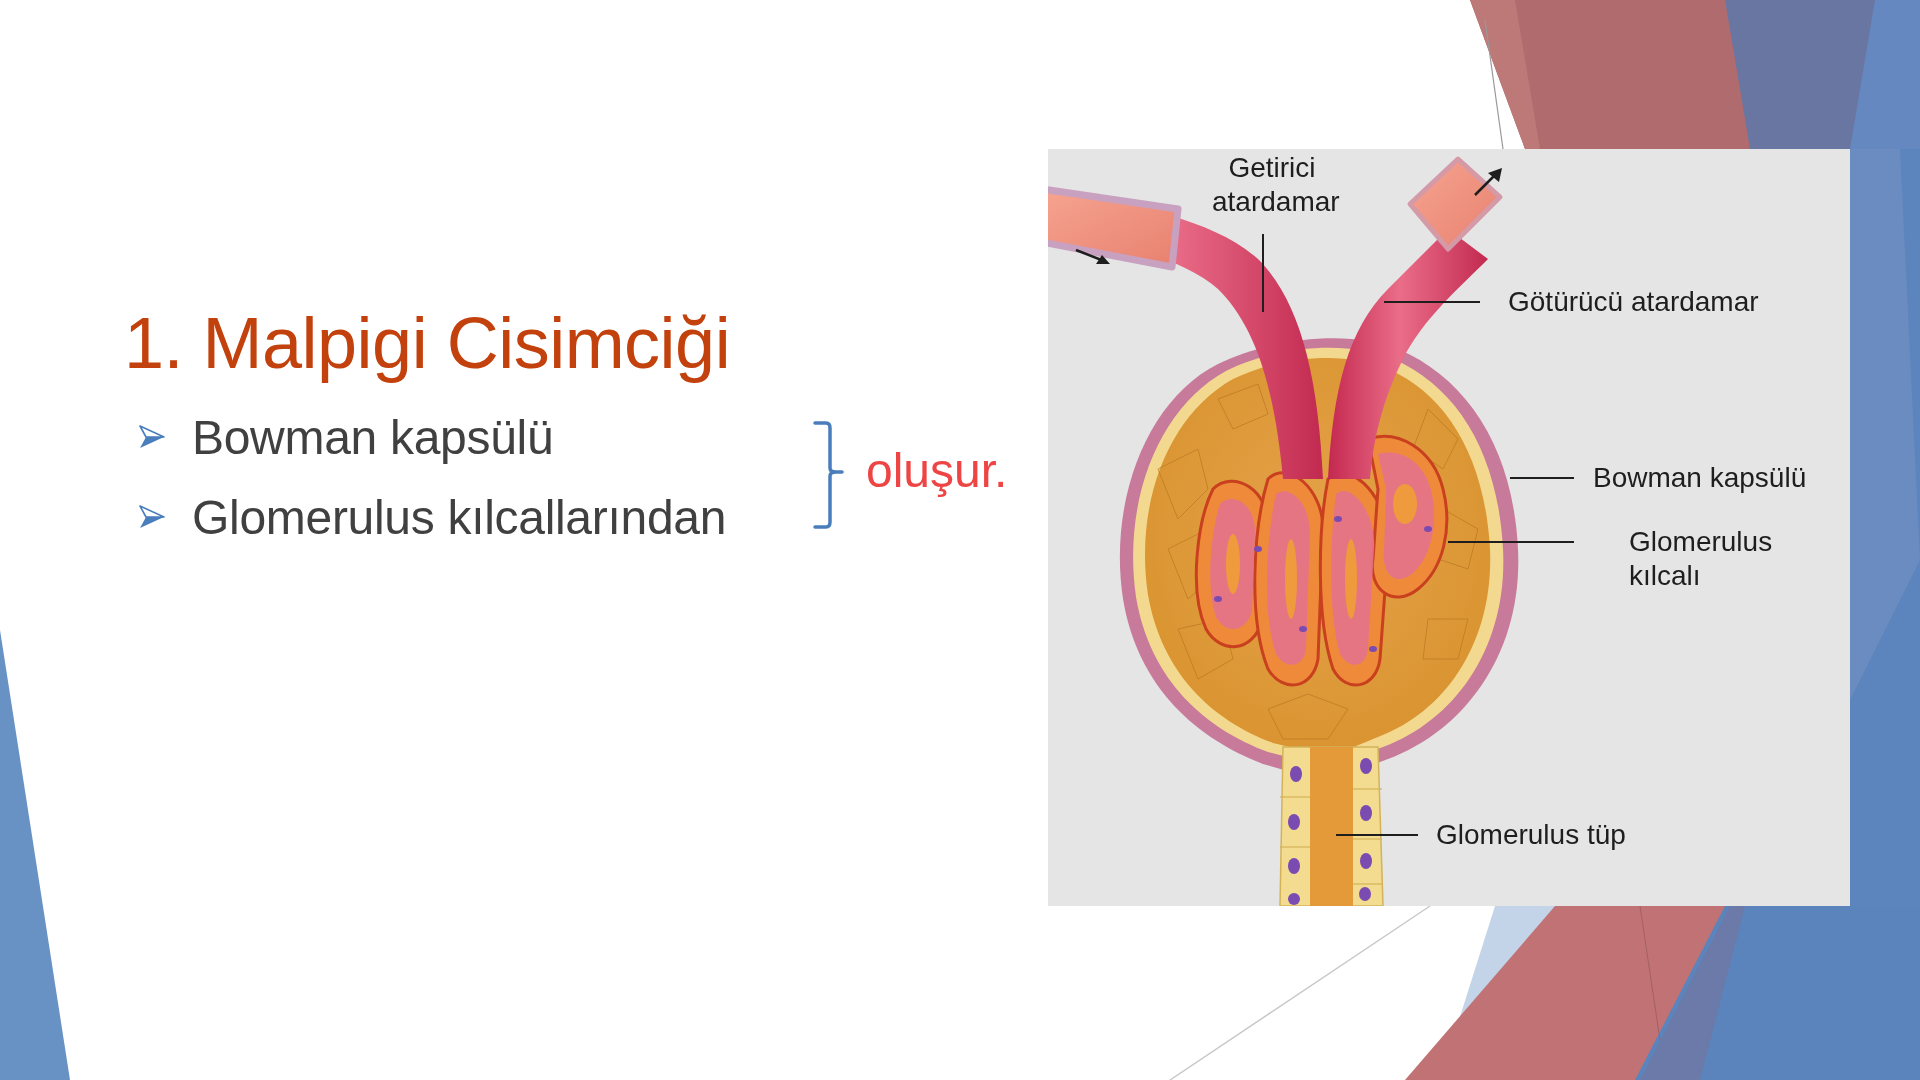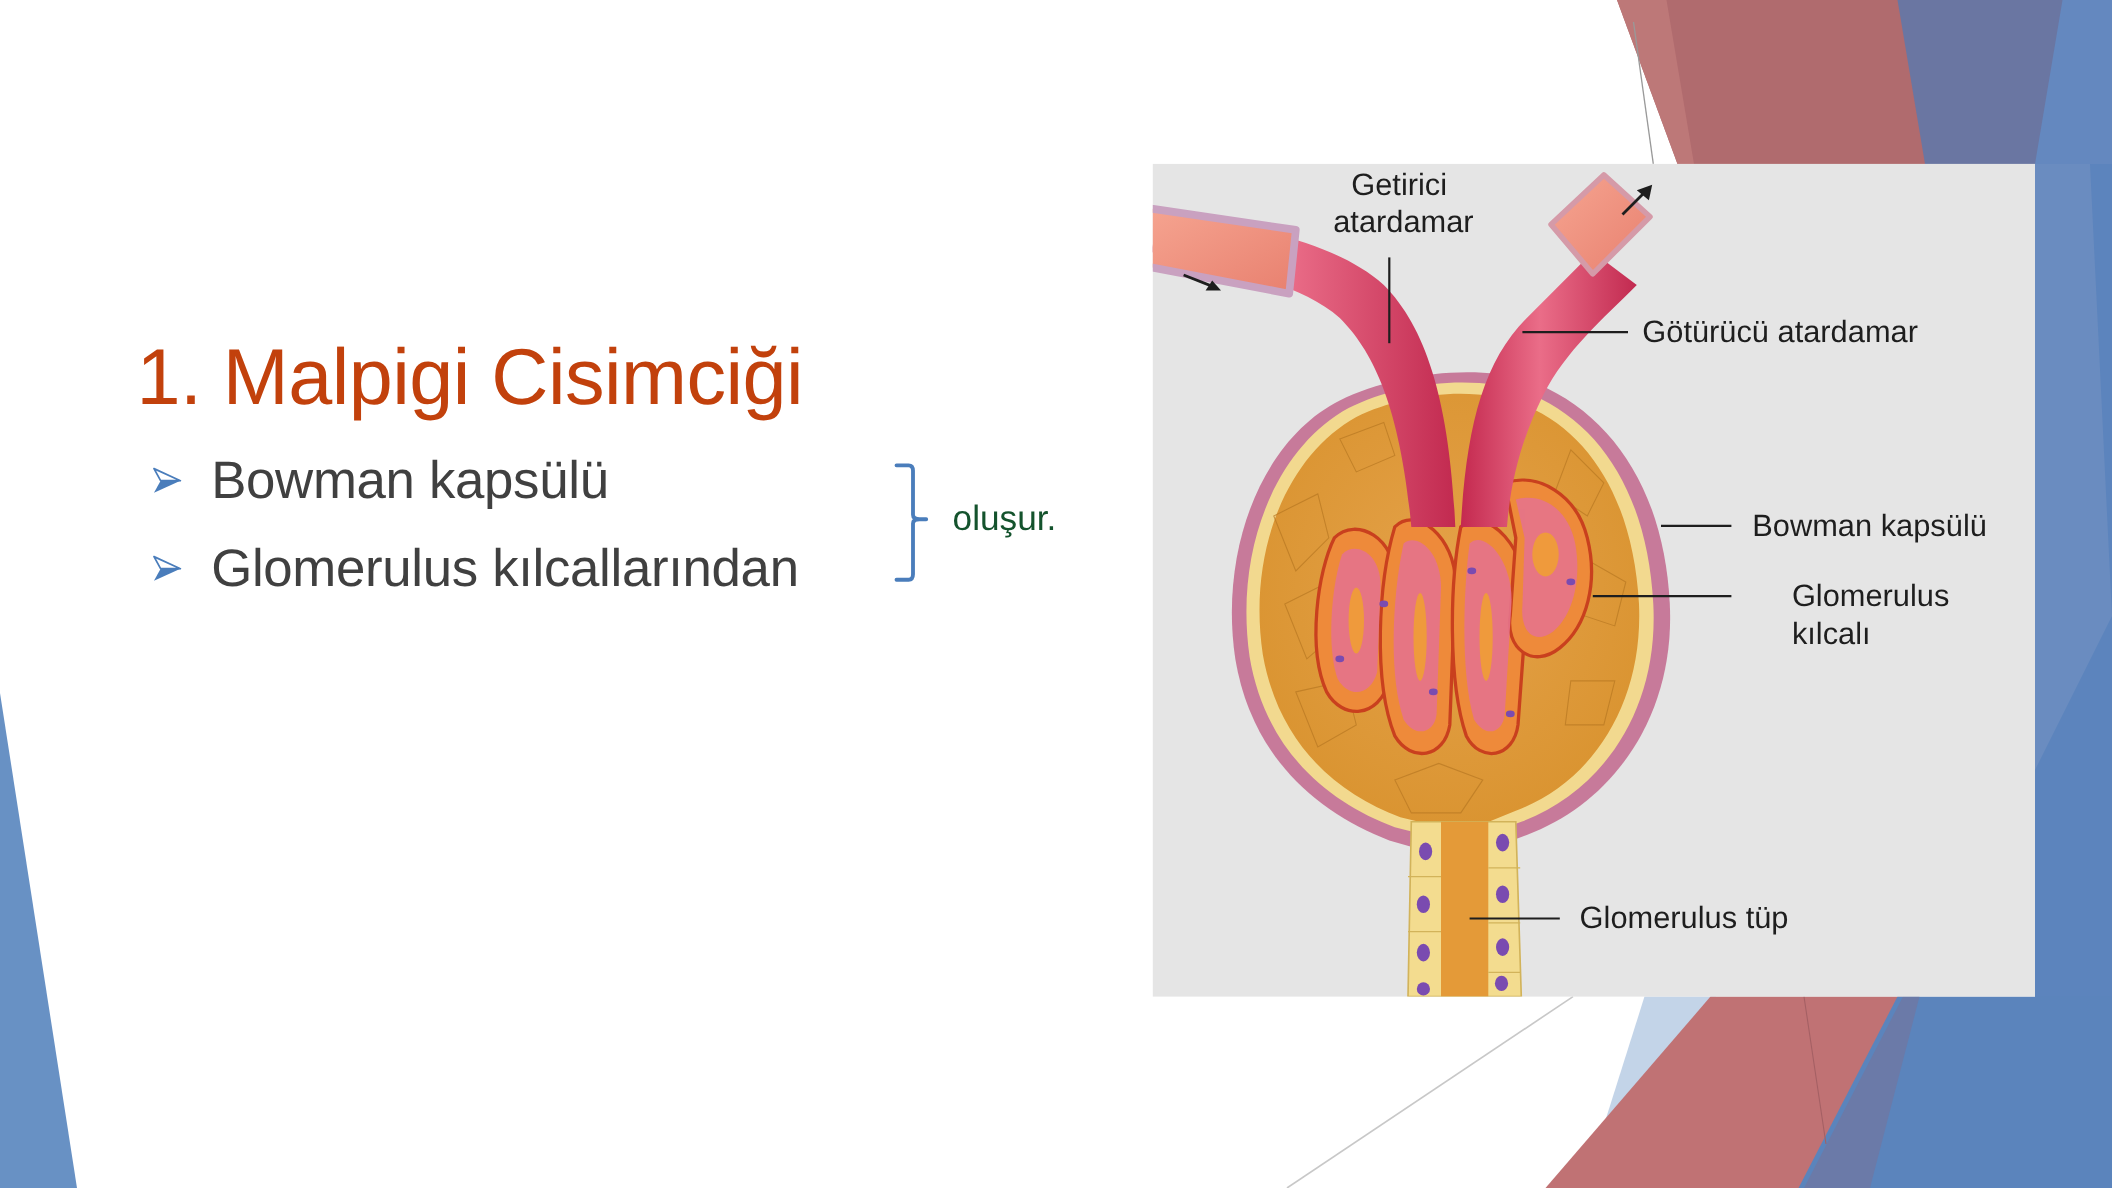--- a/index.html
+++ b/index.html
@@ -3,21 +3,21 @@
 <meta charset="utf-8">
 <style>
   html, body { margin:0; padding:0; }
   body { width:1920px; height:1080px; position:relative; overflow:hidden; background:#ffffff; font-family:"Liberation Sans", sans-serif; }
   #decor { position:absolute; left:0; top:0; width:1920px; height:1080px; }
   .slide-title { position:absolute; left:124px; top:298px; font-size:72px; line-height:90px; color:#c2410c; white-space:nowrap; letter-spacing:-0.5px; }
   .bullet { position:absolute; left:138px; height:60px; display:flex; align-items:center; white-space:nowrap; }
   .bullet .arrow { width:28px; height:28px; margin-right:26px; }
   .bullet .txt { font-size:48px; color:#404040; letter-spacing:-0.3px; }
   .brace { position:absolute; left:812px; top:420px; width:34px; height:110px; }
-  .olusur { position:absolute; left:866px; top:441px; font-size:32px; line-height:60px; color:#14532d; white-space:nowrap; }
+  .olusur { position:absolute; left:866px; top:441px; font-size:48px; line-height:60px; color:#ef4444; white-space:nowrap; }
   .figure { position:absolute; left:1048px; top:149px; width:802px; height:757px; background:#e5e5e5; }
   .figure svg { position:absolute; left:0; top:0; }
   .lbl { position:absolute; font-size:28px; line-height:34px; color:#1e1e1e; white-space:nowrap; }
 </style>
 </head>
 <body>
 
 <svg id="decor" viewBox="0 0 1920 1080" xmlns="http://www.w3.org/2000/svg">
 
   <polygon points="1470,0 1740,0 1760,149 1525,149" fill="#b06b6e"></polygon>
@@ -162,20 +162,20 @@
       <line x1="462" y1="329" x2="526" y2="329"></line>
       <line x1="400" y1="393" x2="526" y2="393"></line>
       <line x1="288" y1="686" x2="370" y2="686"></line>
     </g>
   </svg>
 
   <div class="lbl" style="left:164px; top:2px; text-align:center; width:120px;">
     <div>Getirici</div>
     <div>atardamar</div>
   </div>
-  <div class="lbl" style="left:445px; top:136px;">Götürücü atardamar</div>
+  <div class="lbl" style="left:460px; top:136px;">Götürücü atardamar</div>
   <div class="lbl" style="left:545px; top:312px;">Bowman kapsülü</div>
   <div class="lbl" style="left:545px; top:376px;margin-left:36px;">
     <div>Glomerulus</div>
     <div>kılcalı</div>
   </div>
   <div class="lbl" style="left:388px; top:669px;">Glomerulus tüp</div>
 </div>
 
 </body></html>

